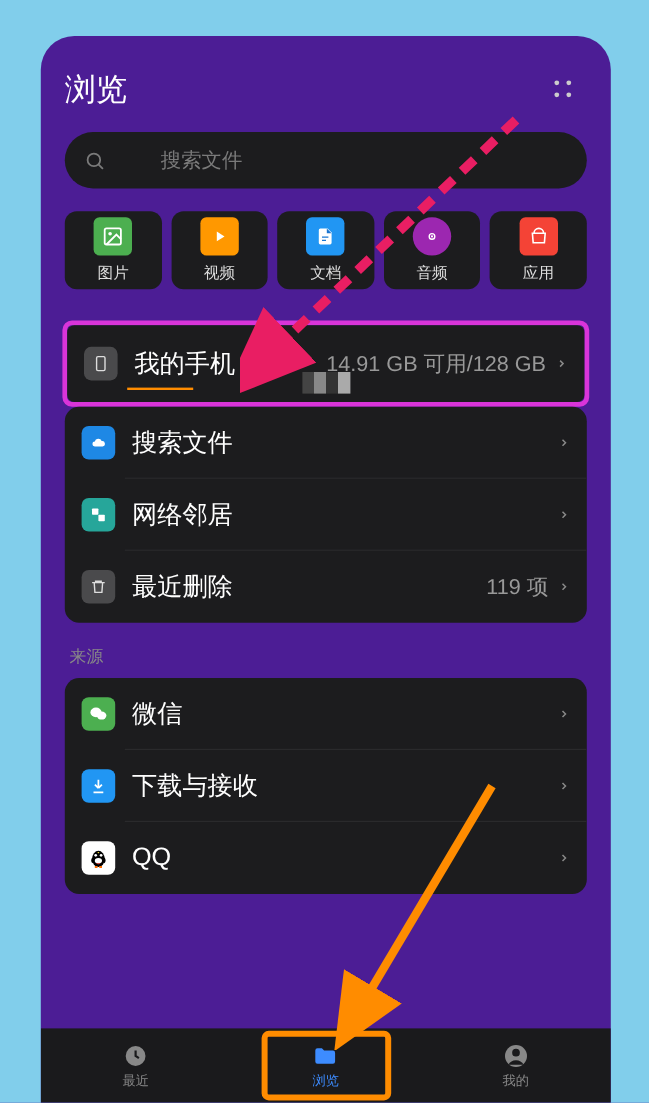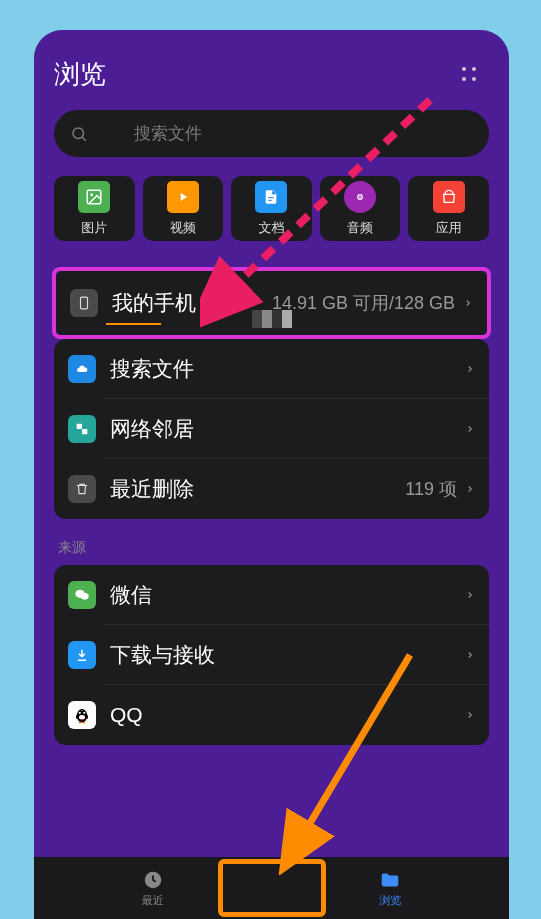--- a/index.html
+++ b/index.html
@@ -388,20 +388,28 @@
           <path d="M12 7v5l3 2" stroke="#1a1a1c" stroke-width="2" fill="none"></path>
         </svg>
       <span class="nav-label">最近</span>
     </div>
     <div class="nav-item active">
       <svg width="24" height="22" viewBox="0 0 24 24" fill="#3d8cff">
           <path d="M3 7a2 2 0 012-2h4l2 2h8a2 2 0 012 2v8a2 2 0 01-2 2H5a2 2 0 01-2-2z"></path>
         </svg>
       <span class="nav-label">浏览</span>
     </div>
+    <div class="nav-item">
+      <svg width="22" height="22" viewBox="0 0 24 24" fill="#888">
+          <circle cx="12" cy="12" r="10"></circle>
+          <circle cx="12" cy="9" r="3.5" fill="#1a1a1c"></circle>
+          <path d="M5 20a8 8 0 0114 0z" fill="#1a1a1c"></path>
+        </svg>
+      <span class="nav-label">我的</span>
+    </div>
     <div class="nav-highlight"></div>
   </div>
 </div>
 
 <svg class="arrow-overlay" style="top:80px;left:200px" width="260" height="260">
   <defs>
     <marker id="redhead" markerWidth="12" markerHeight="12" refX="2" refY="4" orient="auto">
       <path d="M0 0 L10 4 L0 8 Z" fill="#e91e63"></path>
     </marker>
   </defs>

